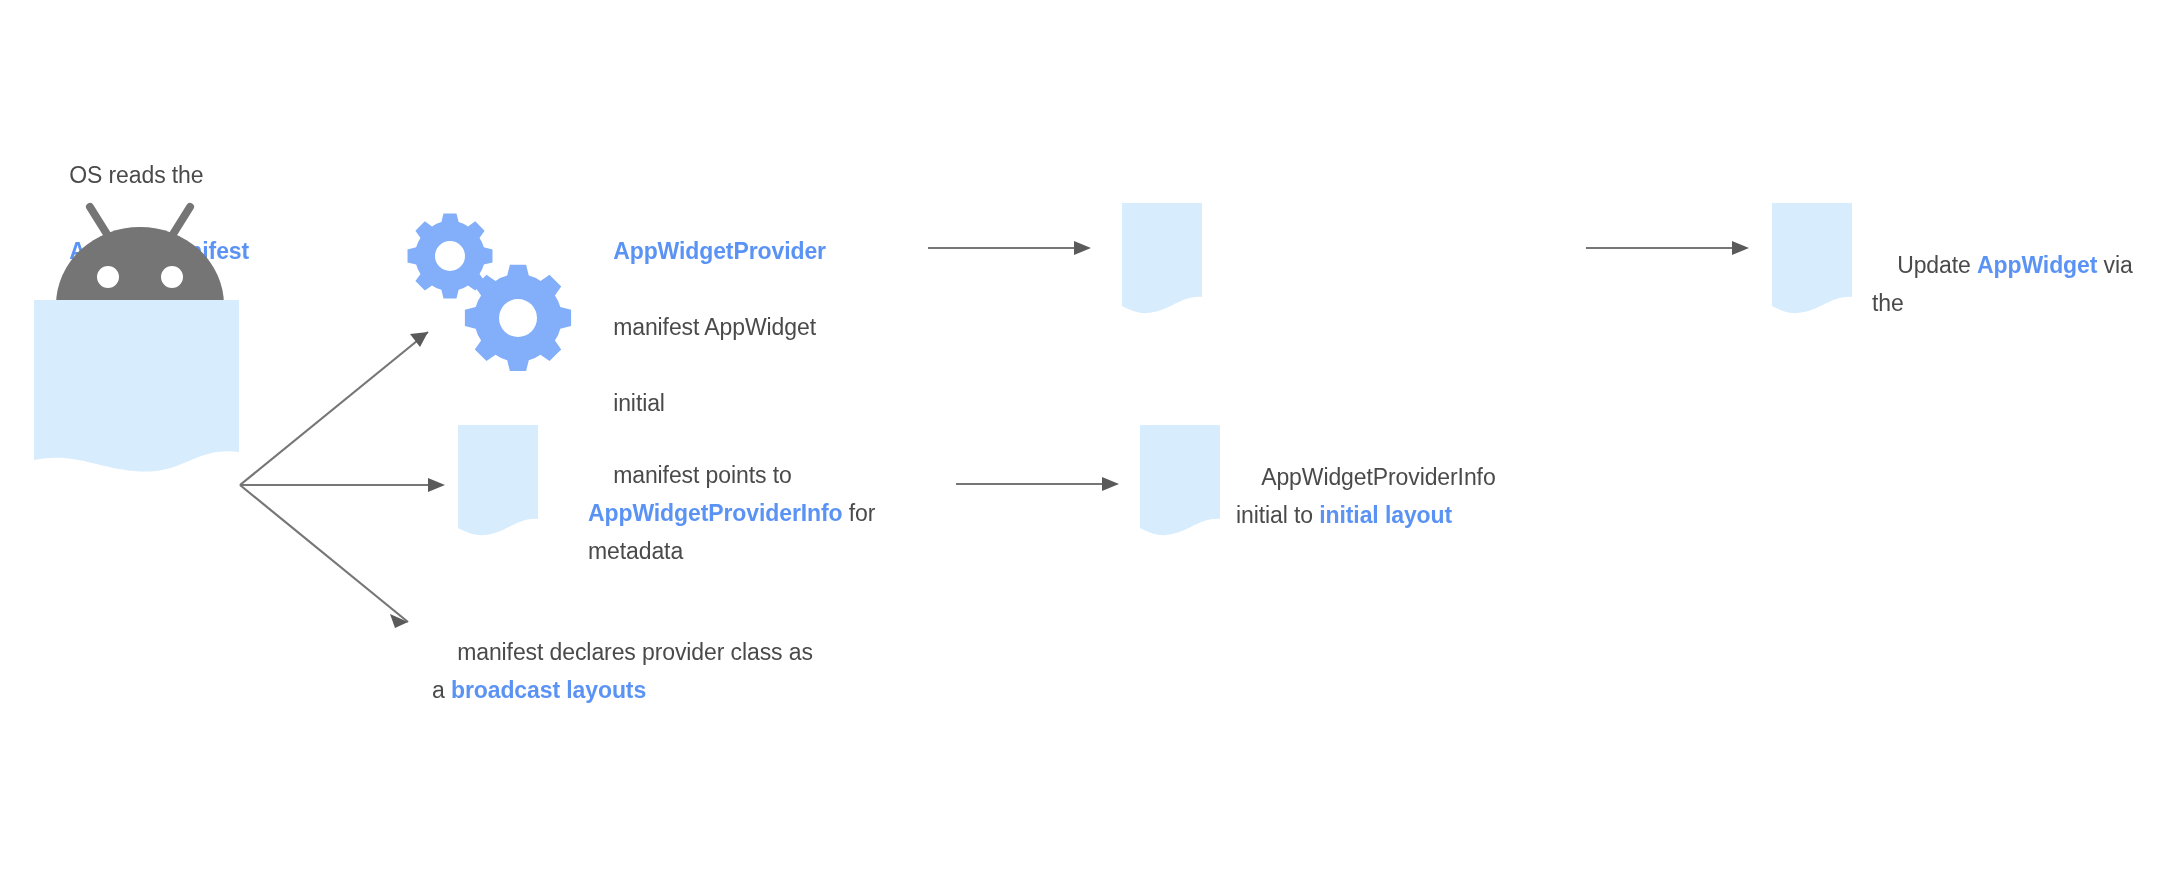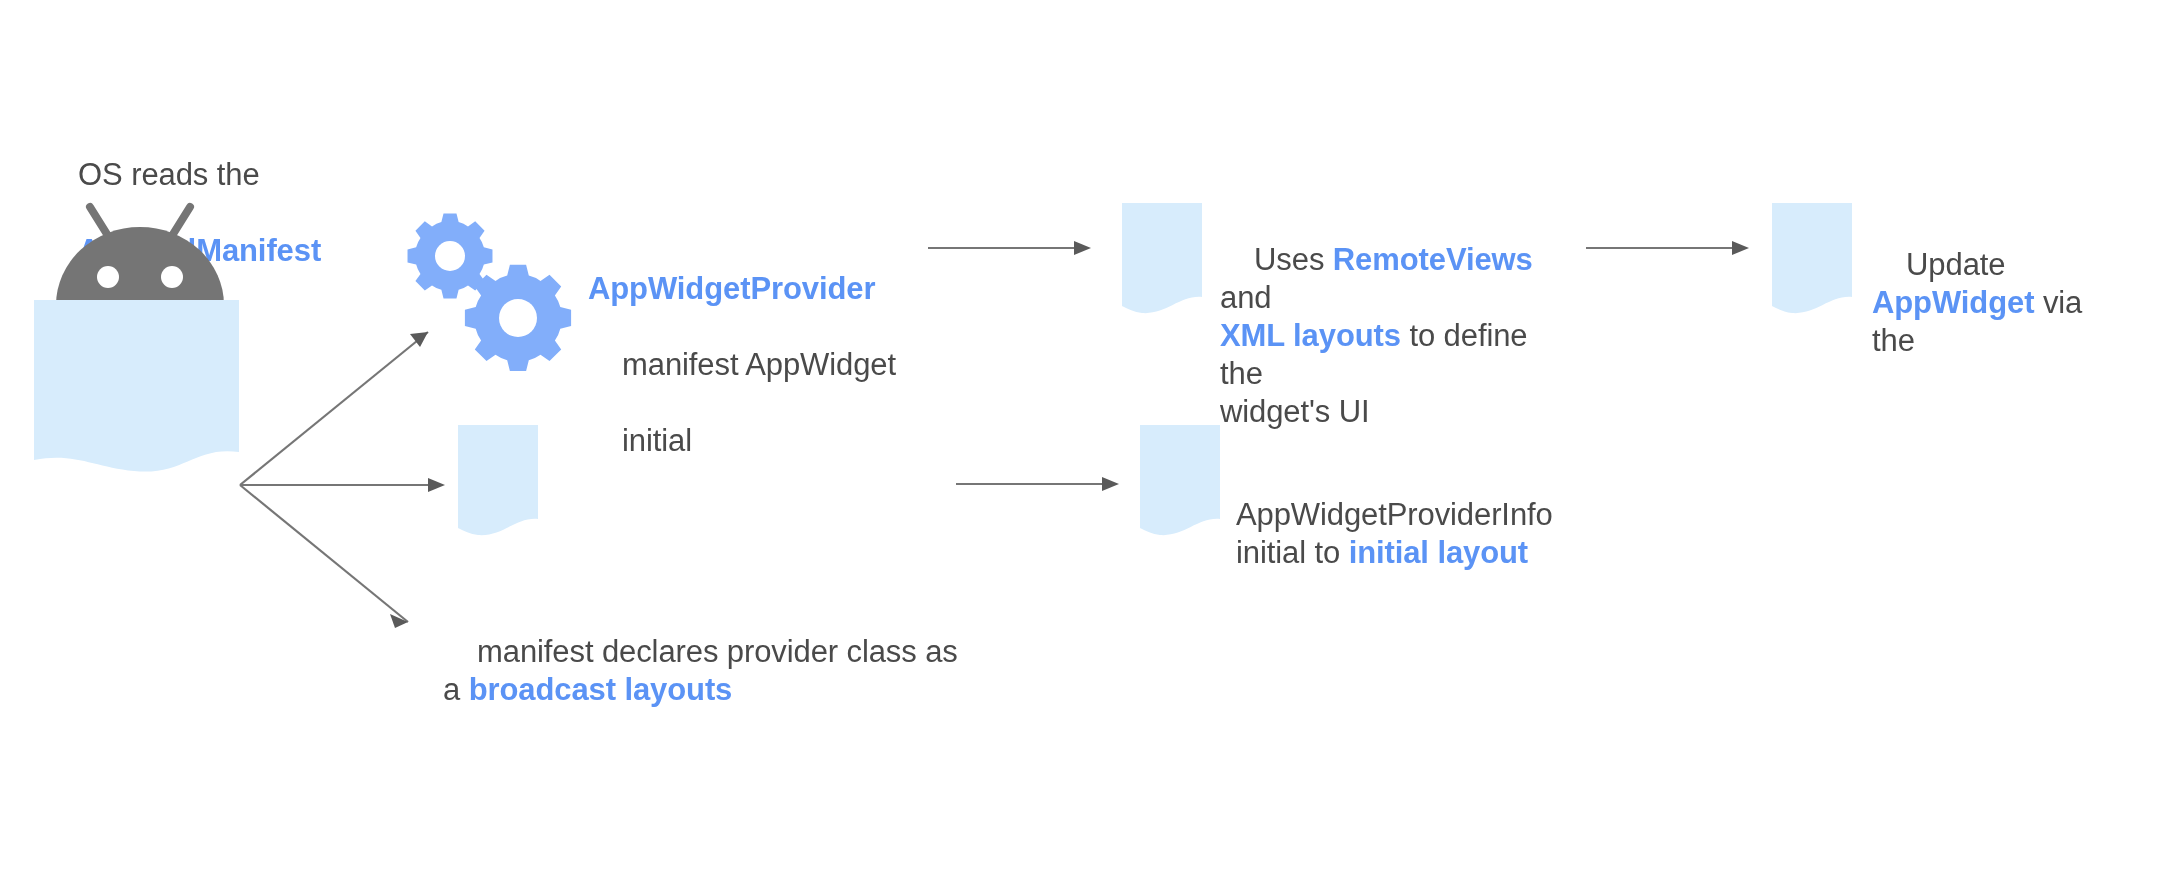--- a/index.html
+++ b/index.html
@@ -14,21 +14,21 @@
   #canvas {
     position: relative;
     width: 2166px;
     height: 872px;
     background: #ffffff;
     overflow: hidden;
   }
   .txt {
     position: absolute;
     color: #4a4a4a;
-    font-size: 31px;
+    font-size: 23px;
     line-height: 38px;
     font-weight: 400;
     letter-spacing: -0.1px;
     white-space: pre-wrap;
   }
   .txt b, .hl {
     color: #5b93f5;
     font-weight: 700;
   }
   .shape {
@@ -113,23 +113,20 @@
       <path class="arrow-head" d="M146,11 L163,18 L146,25 Z"></path>
     </svg>
   </div>
 
   <div class="shape" style="left:1122px; top:203px; width:86px; height:110px;">
     <svg width="86" height="110" viewBox="0 0 86 110">
       <path class="doc-fill" d="M0,0 L80,0 L80,94 C58,92 44,112 20,110 C12,109 6,106 0,103 Z"></path>
     </svg>
   </div>
 
-  <div class="txt" style="left:1220px; top:203px; width:350px;">
-    <span>Uses </span><b>RemoteViews</b><span> and</span><br><b>XML layouts</b><span> to define the</span><br><span>widget's UI</span>
-  </div>
 
   <div class="shape" style="left:1586px; top:230px; width:200px; height:30px;">
     <svg width="200" height="30" viewBox="0 0 200 30">
       <line class="arrow-stroke" x1="0" y1="18" x2="146" y2="18"></line>
       <path class="arrow-head" d="M146,11 L163,18 L146,25 Z"></path>
     </svg>
   </div>
 
   <div class="shape" style="left:1772px; top:203px; width:86px; height:110px;">
     <svg width="86" height="110" viewBox="0 0 86 110">
@@ -160,35 +157,38 @@
       </g>
     </svg>
   </div>
 
   <div class="shape" style="left:458px; top:425px; width:86px; height:110px;">
     <svg width="86" height="110" viewBox="0 0 86 110">
       <path class="doc-fill" d="M0,0 L80,0 L80,94 C58,92 44,112 20,110 C12,109 6,106 0,103 Z"></path>
     </svg>
   </div>
 
+  <div class="txt" style="left:588px; top:418px; width:380px;">
+    <span>manifest points to</span><br><b>AppWidgetProviderInfo</b><span> for</span><br><span>metadata</span>
+  </div>
 
   <div class="shape" style="left:956px; top:466px; width:200px; height:30px;">
     <svg width="200" height="30" viewBox="0 0 200 30">
       <line class="arrow-stroke" x1="0" y1="18" x2="146" y2="18"></line>
       <path class="arrow-head" d="M146,11 L163,18 L146,25 Z"></path>
     </svg>
   </div>
 
   <div class="shape" style="left:1140px; top:425px; width:86px; height:110px;">
     <svg width="86" height="110" viewBox="0 0 86 110">
       <path class="doc-fill" d="M0,0 L80,0 L80,94 C58,92 44,112 20,110 C12,109 6,106 0,103 Z"></path>
     </svg>
   </div>
 
   <div class="txt" style="left:1236px; top:420px; width:330px;">
     <span>AppWidgetProviderInfo</span><br><span>initial to </span><b>initial layout</b>
   </div>
 
-  <div class="txt" style="left:443px; top:595px; width:520px;">
+  <div class="txt" style="left:432px; top:595px; width:520px;">
     <span>manifest declares provider class as</span><br><span>a </span><b>broadcast layouts</b>
   </div>
 
 </div>
 
 </body></html>

